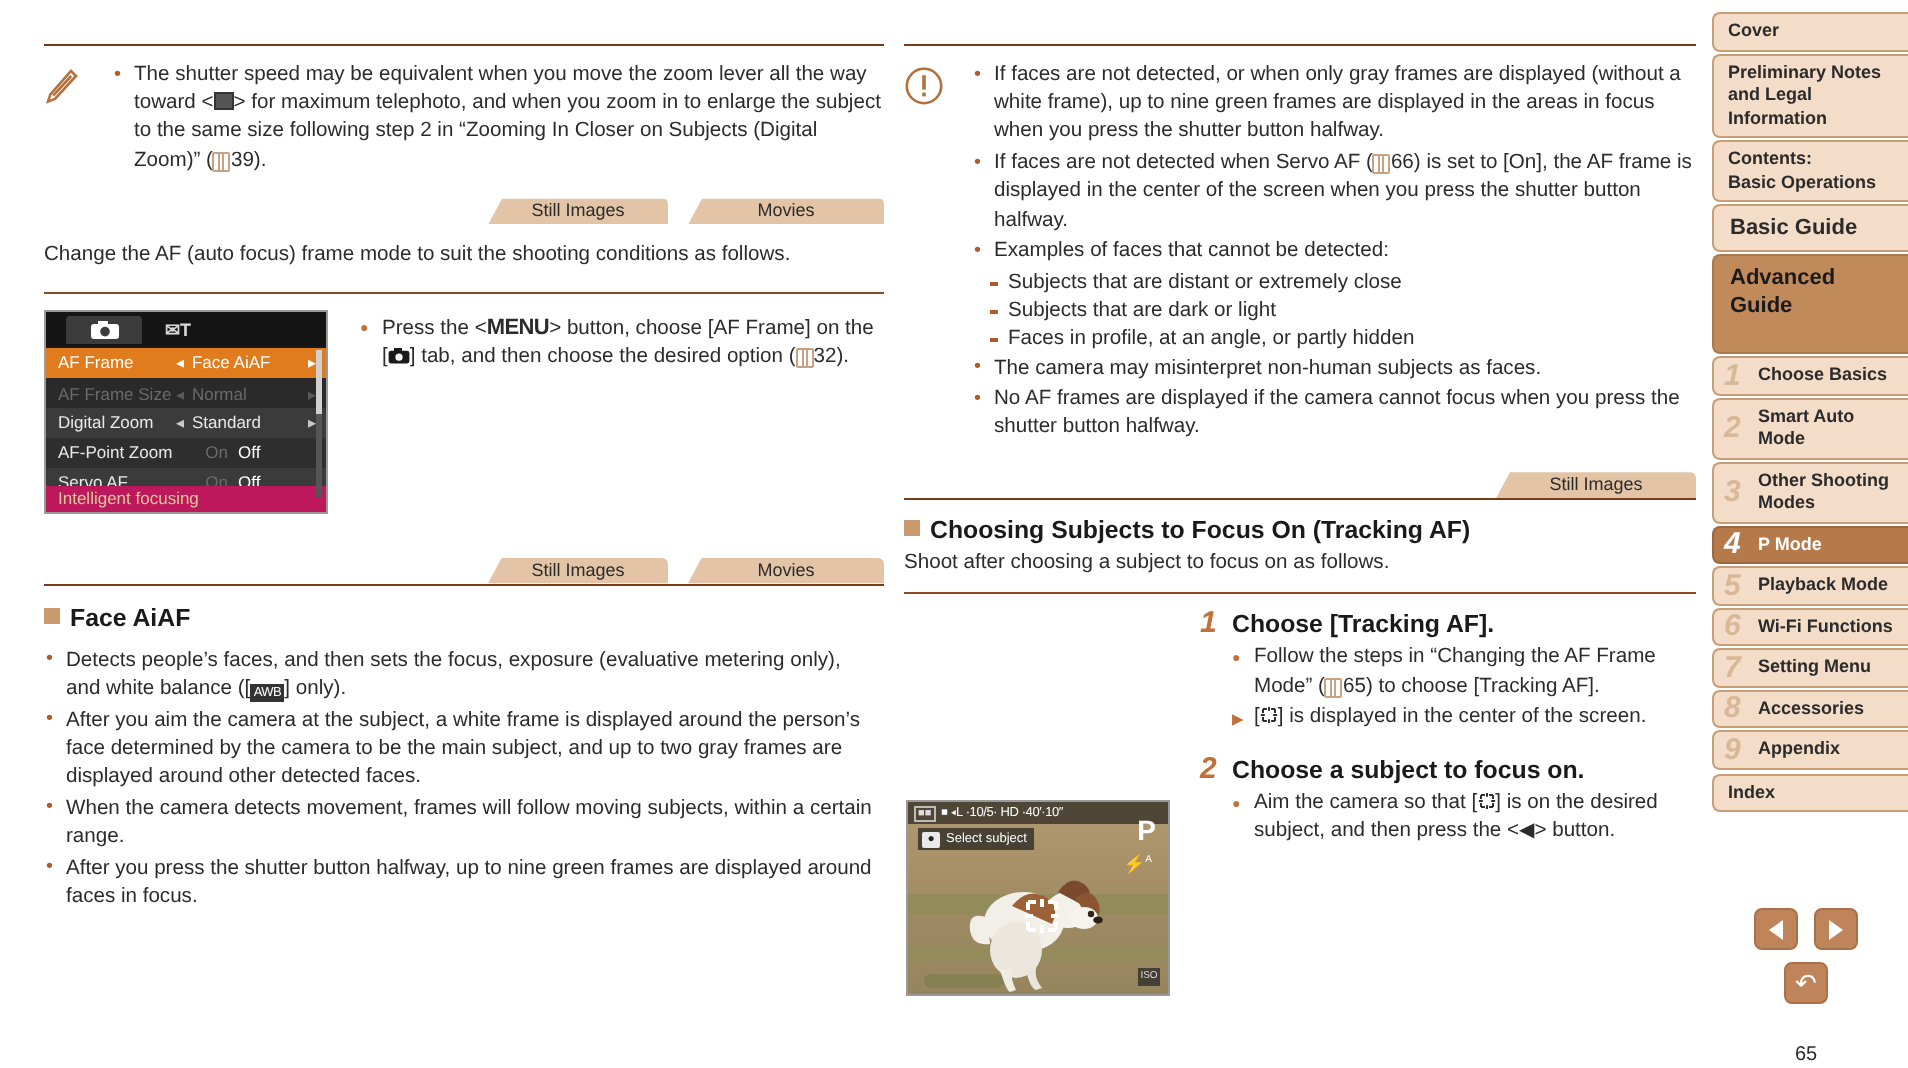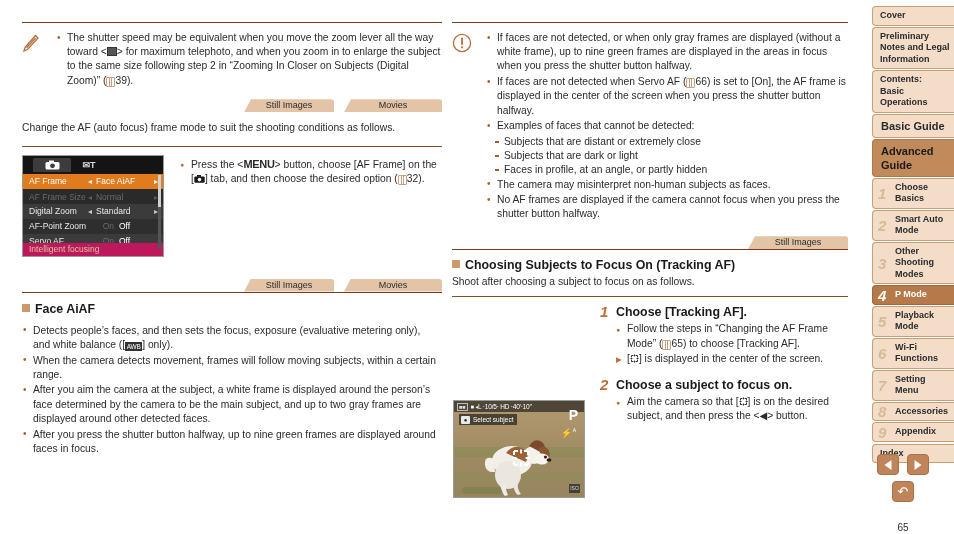--- a/index.html
+++ b/index.html
@@ -146,21 +146,21 @@
     width: 4px; height: 8px;
     border: 1px solid #c9a183;
     border-radius: 1px;
   }
   .bookicon::before { left: 0; }
   .bookicon::after  { right: 0; }
 
   
   .sidebar {
     position: absolute; right: 0; top: 6px;
-    width: 82px;
+    width: 98px;
   }
   .nav-item {
     position: relative;
     background: #f3ddc8;
     border: 1px solid #c79e76;
     border-right: none;
     border-radius: 4px 0 0 4px;
     margin-bottom: 1px;
     padding: 3px 4px 3px 7px;
     font-size: 9px;
@@ -168,21 +168,21 @@
     line-height: 11.5px;
     color: #2b2b2b;
   }
   .nav-item.big {
     font-size: 11px; line-height: 14px; padding: 4px 4px 4px 8px;
   }
   .nav-item.guide {
     background: #c08a5b;
     border-color: #a97a4f;
     color: #1a1a1a;
-    font-size: 11px; line-height: 14px; padding: 4px 4px 4px 8px;
+    font-size: 11px; line-height: 14px; padding: 4px 4px 16px 8px;
   }
   .nav-item.chap {
     padding-left: 22px;
     min-height: 19px;
     display: flex; align-items: center;
   }
   .nav-item.chap.active {
     background: #b5794a;
     border-color: #9c6741;
     color: #ffffff;
@@ -349,22 +349,22 @@
     <div class="sub-head" style="margin-top:9px;">
       <div class="sq"></div>
       <div class="txt">Face AiAF</div>
     </div>
 
     <ul class="bul" style="margin-top:7px;width:416px;">
       <li>
         Detects people’s faces, and then sets the focus, exposure (evaluative
         metering only), and white balance ([<span style="display:inline-block;width:17px;height:9px;background:#333;color:#fff;font-size:6.5px;text-align:center;line-height:9px;vertical-align:-1px;letter-spacing:-0.3px;">AWB</span>] only).
       </li>
+      <li>After you aim the camera at the subject, a white frame is displayed around the person’s face determined by the camera to be the main subject, and up to two gray frames are displayed around other detected faces.</li>
       <li>When the camera detects movement, frames will follow moving subjects, within a certain range.</li>
-      <li>After you aim the camera at the subject, a white frame is displayed around the person’s face determined by the camera to be the main subject, and up to two gray frames are displayed around other detected faces.</li>
       <li>After you press the shutter button halfway, up to nine green frames are displayed around faces in focus.</li>
     </ul>
 
   </div>
 
   <div class="col-mid">
 
     <div style="height:22px"></div>
     <div class="rule-top"></div>
 

